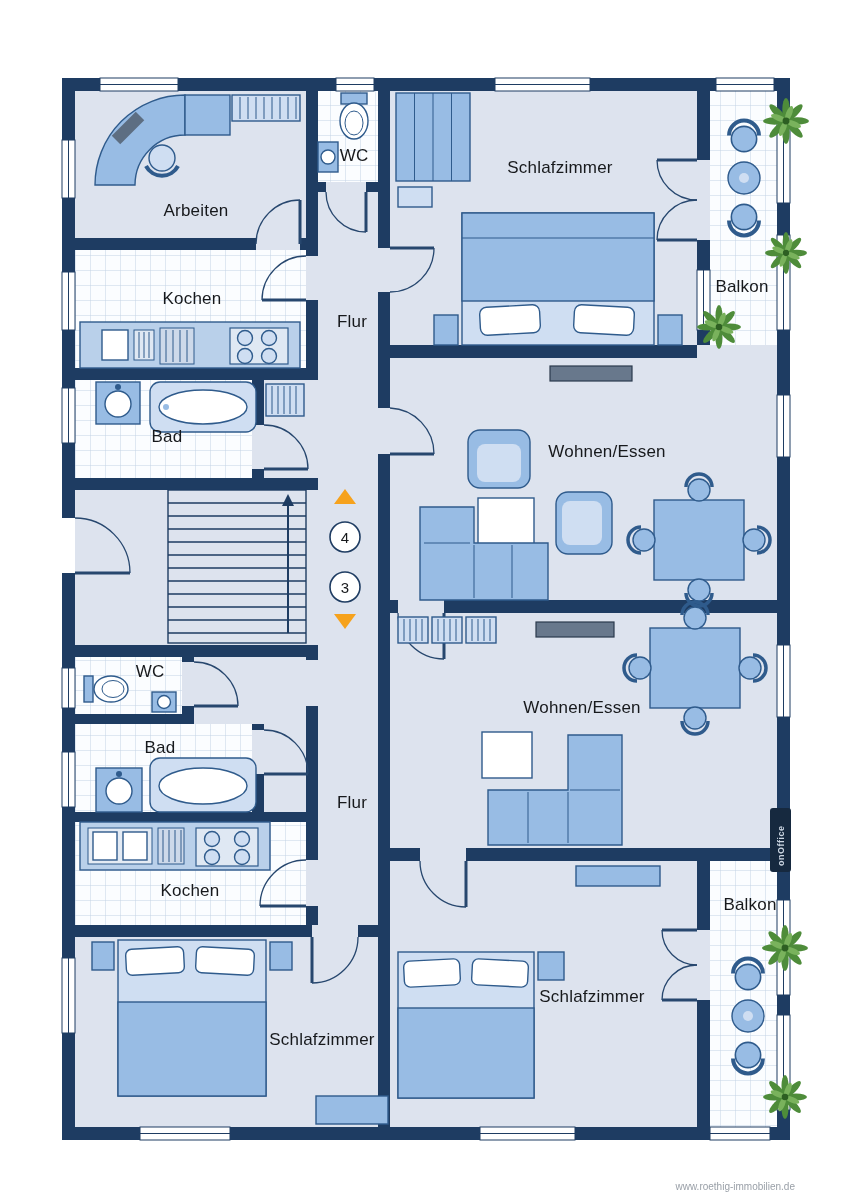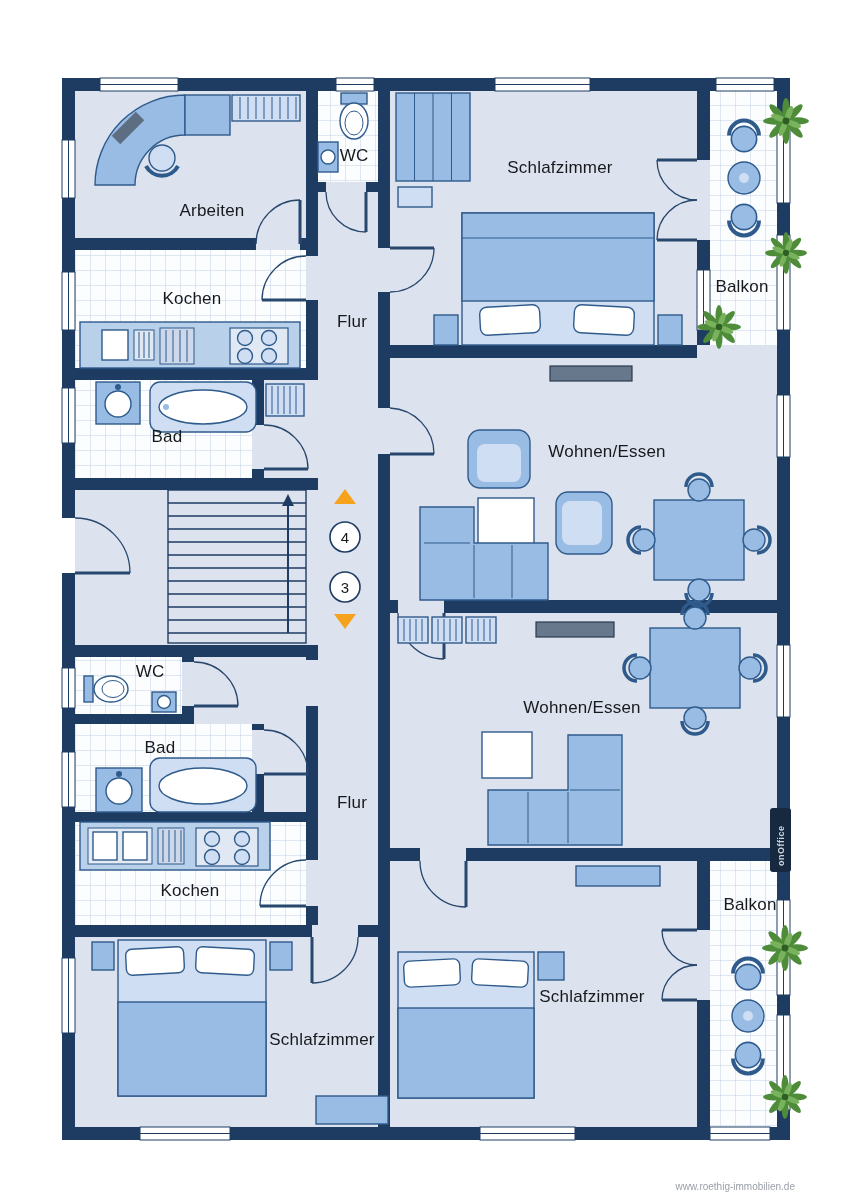--- a/index.html
+++ b/index.html
@@ -402,21 +402,21 @@
     <circle cx="345" cy="537" r="15" fill="#ffffff" stroke="#1e3c62" stroke-width="1.6"></circle>
     <circle cx="345" cy="587" r="15" fill="#ffffff" stroke="#1e3c62" stroke-width="1.6"></circle>
   </g>
 
   <g>
     <rect x="770" y="808" width="21" height="64" rx="3" fill="#16293f"></rect>
   </g>
 </svg>
 
 <div class="label" style="left:354px;top:156px">WC</div>
-<div class="label" style="left:212px;top:211px">Arbeiten</div>
+<div class="label" style="left:196px;top:211px">Arbeiten</div>
 <div class="label" style="left:560px;top:168px">Schlafzimmer</div>
 <div class="label" style="left:742px;top:287px">Balkon</div>
 <div class="label" style="left:192px;top:299px">Kochen</div>
 <div class="label" style="left:352px;top:322px">Flur</div>
 <div class="label" style="left:167px;top:437px">Bad</div>
 <div class="label" style="left:607px;top:452px">Wohnen/Essen</div>
 <div class="label level" style="left:345px;top:537px">4</div>
 <div class="label level" style="left:345px;top:587px">3</div>
 <div class="label" style="left:150px;top:672px">WC</div>
 <div class="label" style="left:160px;top:748px">Bad</div>

